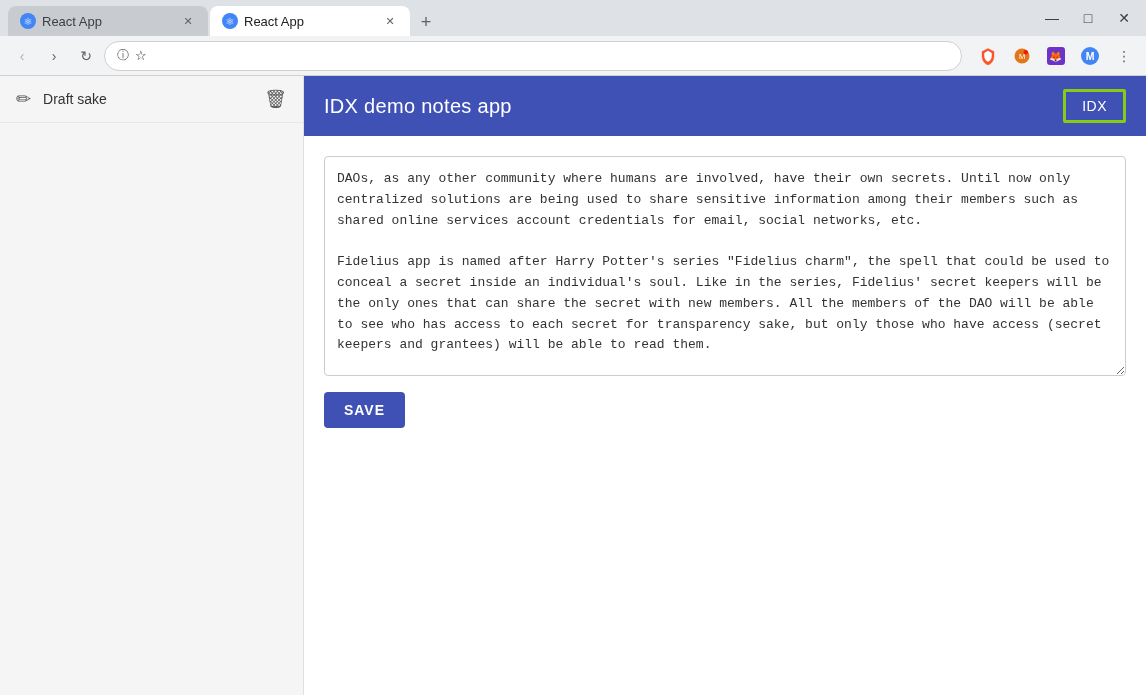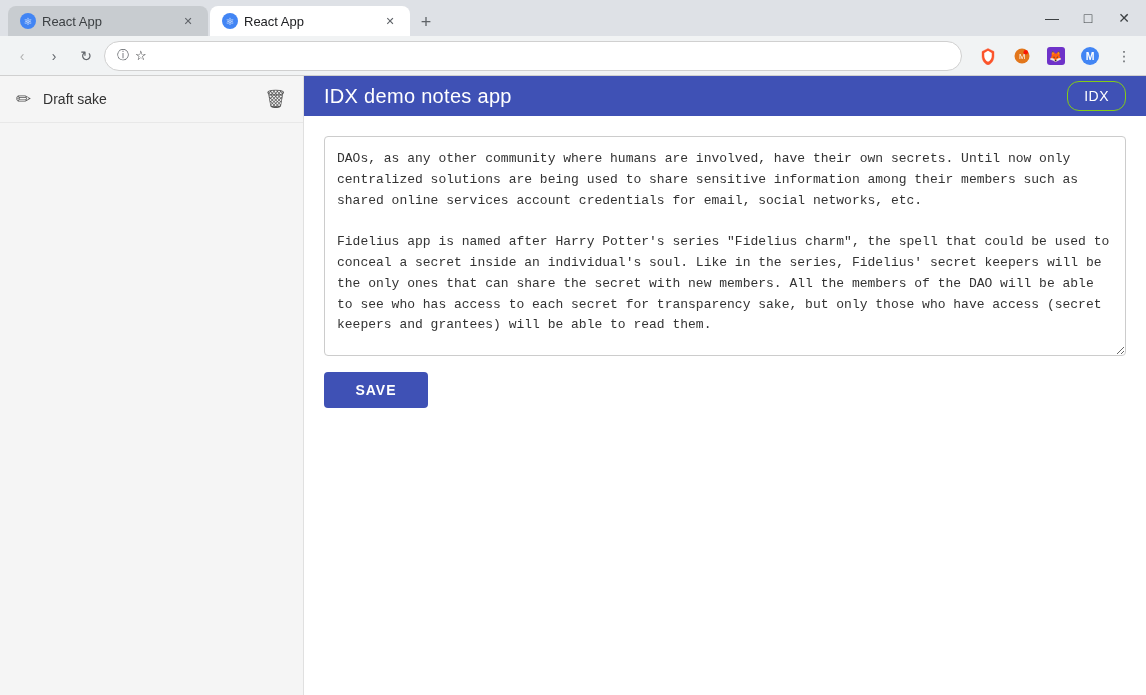--- a/index.html
+++ b/index.html
@@ -198,38 +198,38 @@
     }
 
     
     .app-header {
       background: #3f51b5;
       color: white;
       display: flex;
       align-items: center;
       justify-content: space-between;
       padding: 8px 20px;
-      height: 40px;
+      height: 60px;
       flex-shrink: 0;
     }
     .app-title {
       font-size: 20px;
       font-weight: 500;
       letter-spacing: 0.3px;
     }
     .idx-button {
       background: transparent;
-      border: 1px solid #84cc16;
+      border: 3px solid #84cc16;
       color: white;
       padding: 6px 16px;
       font-size: 14px;
       font-weight: 500;
       cursor: pointer;
       letter-spacing: 0.5px;
-      border-radius: 12px;
+      border-radius: 2px;
     }
 
     
     .note-editor {
       flex: 1;
       padding: 20px;
       display: flex;
       flex-direction: column;
       gap: 16px;
     }
@@ -241,21 +241,21 @@
       padding: 12px;
       font-family: 'Courier New', monospace;
       font-size: 13px;
       line-height: 1.6;
       color: #333;
       resize: vertical;
       outline: none;
       background: white;
     }
     .save-button {
-      width: 104px;
+      width: 81px;
       padding: 10px 16px;
       background: #3f51b5;
       color: white;
       border: none;
       border-radius: 4px;
       font-size: 14px;
       font-weight: 600;
       letter-spacing: 1px;
       cursor: pointer;
       align-self: flex-start;

